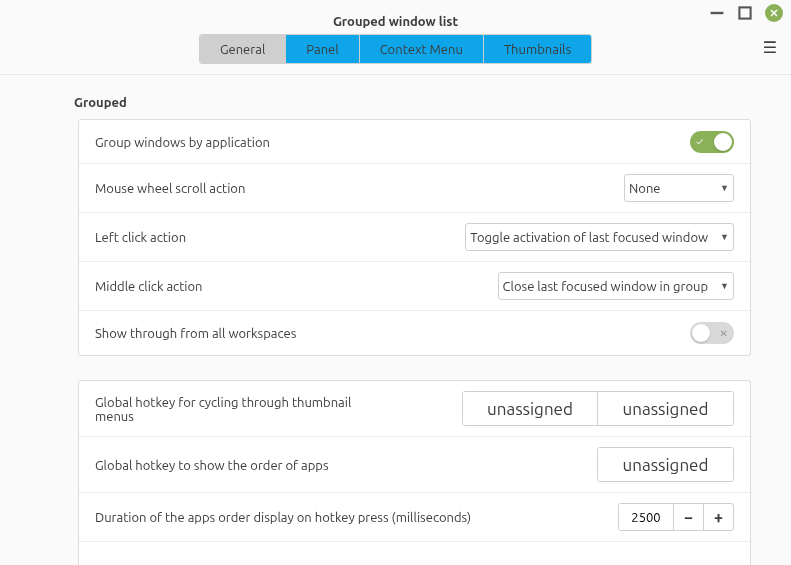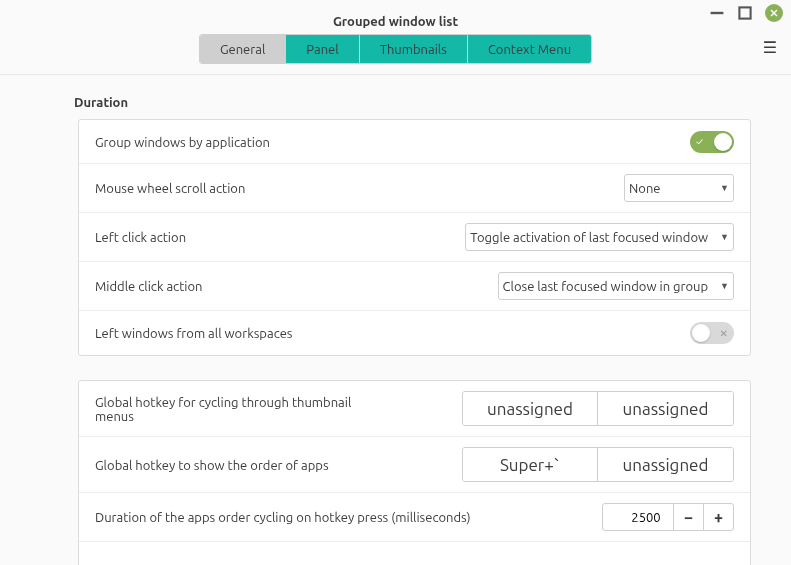--- a/index.html
+++ b/index.html
@@ -63,21 +63,21 @@
   border: 1px solid #cfcfcf;
   border-radius: 3px;
   overflow: hidden;
   background: #fff;
 }
 .tab {
   padding: 7px 20px;
   font-size: 13px;
   cursor: pointer;
   border-right: 1px solid #cfcfcf;
-  background: #14b8a6;
+  background: #0ea5e9;
   color: #3c3c3c;
 }
 .tab:last-child { border-right: none; }
 .tab.active { background: #cfcfcf; }
 .hamburger {
   position: absolute;
   right: 14px;
   top: 10px;
   font-size: 16px;
   cursor: pointer;
@@ -187,21 +187,20 @@
   cursor: pointer;
 }
 .keycell:last-child { border-right: none; }
 .spinner {
   display: flex;
   align-items: stretch;
   border: 1px solid #cfcfcf;
   border-radius: 3px;
   overflow: hidden;
   background: #fff;
-  padding-left: 16px;
 }
 .spinner-input {
   width: 54px;
   border: none;
   text-align: center;
   font-size: 13px;
   padding: 6px 4px;
   outline: none;
   font-family: inherit;
 }
@@ -239,31 +238,31 @@
           <line x1="8" y1="2" x2="2" y2="8" stroke="#fff" stroke-width="1.5"></line>
         </svg>
     </div>
   </div>
 </div>
 
 <div class="tabbar">
   <div class="tabs">
     <div class="tab active">General</div>
     <div class="tab">Panel</div>
+    <div class="tab">Context Menu</div>
     <div class="tab">Thumbnails</div>
-    <div class="tab">Context Menu</div>
   </div>
   <div class="hamburger">☰</div>
 </div>
 
 <div class="divider"></div>
 
 <div class="content">
 
-  <div class="section-header">Duration</div>
+  <div class="section-header">Grouped</div>
   <div class="panel">
 
     <div class="row">
       <div class="row-label">Group windows by application</div>
       <div class="toggle toggle-on">
         <span class="check">✓</span>
         <div class="toggle-knob"></div>
       </div>
     </div>
 
@@ -285,21 +284,21 @@
 
     <div class="row">
       <div class="row-label">Middle click action</div>
       <div class="dropdown">
         <span>Close last focused window in group</span>
         <span class="arrow">▼</span>
       </div>
     </div>
 
     <div class="row">
-      <div class="row-label">Left windows from all workspaces</div>
+      <div class="row-label">Show through from all workspaces</div>
       <div class="toggle toggle-off">
         <div class="toggle-knob"></div>
         <span class="x">✕</span>
       </div>
     </div>
 
   </div>
 
   <div class="panel">
 
@@ -307,27 +306,26 @@
       <div class="row-label" style="max-width:260px">Global hotkey for cycling through thumbnail menus</div>
       <div class="keypair">
         <div class="keycell">unassigned</div>
         <div class="keycell">unassigned</div>
       </div>
     </div>
 
     <div class="row">
       <div class="row-label">Global hotkey to show the order of apps</div>
       <div class="keypair">
-        <div class="keycell">Super+`</div>
         <div class="keycell">unassigned</div>
       </div>
     </div>
 
     <div class="row">
-      <div class="row-label">Duration of the apps order cycling on hotkey press (milliseconds)</div>
+      <div class="row-label">Duration of the apps order display on hotkey press (milliseconds)</div>
       <div class="spinner">
         <input class="spinner-input" value="2500" style="">
         <div class="spinner-btn">−</div>
         <div class="spinner-btn">+</div>
       </div>
     </div>
 
     <div class="row">
       
       

